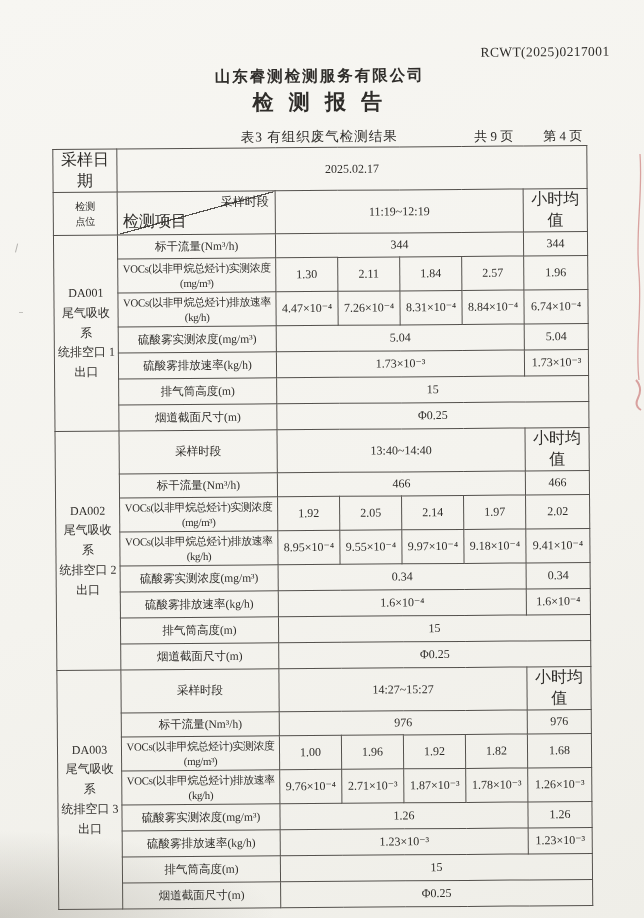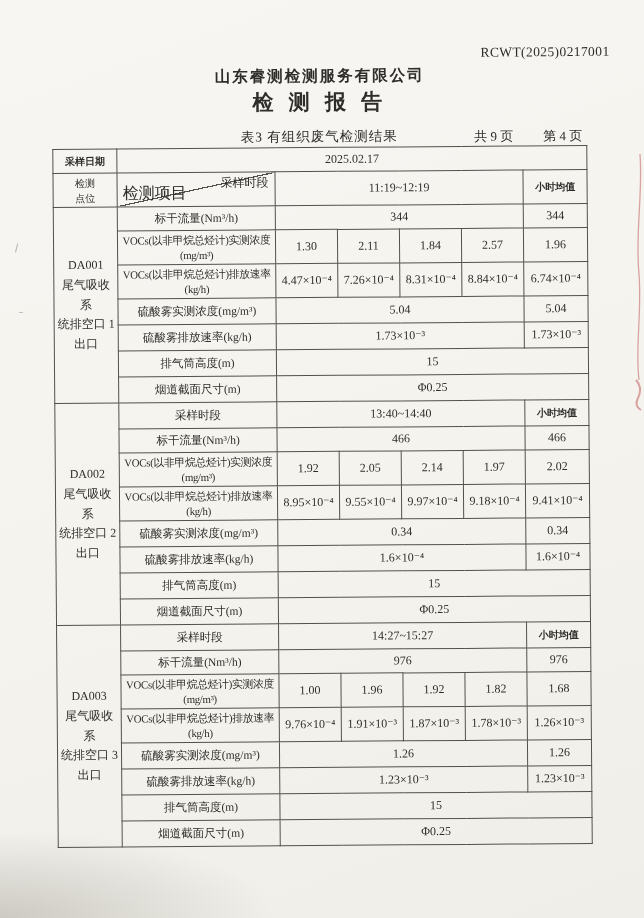--- a/index.html
+++ b/index.html
@@ -22,21 +22,21 @@
   td{border:1px solid #54514d;text-align:center;vertical-align:middle;
      font-size:12px;padding:0 2px;overflow:hidden;}
   .rh24 td{height:23px;}
   .rh26 td{height:25px;}
   .rh34 td{height:33px;}
   .lbl{font-size:11.5px;white-space:pre-line;line-height:1.35;}
   .lbl.sm{font-size:10.8px;letter-spacing:-0.3px;}
   .num{font-size:12px;}
   .point{font-size:12px;white-space:pre-line;line-height:1.65;}
   .point-hdr{font-size:10px;white-space:pre-line;line-height:1.5;}
-  .hdr{font-size:10px;font-weight:bold;}
+  .hdr{font-size:16px;}
   .diag{position:relative;padding:0;}
   .diag-line{position:absolute;inset:0;
     background:linear-gradient(to bottom right,
       transparent calc(50% - 0.6px),#54514d calc(50% - 0.6px),
       #54514d calc(50% + 0.6px),transparent calc(50% + 0.6px));}
   .diag-top{position:absolute;top:2px;right:6px;font-size:12px;}
   .diag-bottom{position:absolute;bottom:2px;left:5px;font-size:16px;}
   .red-ink{position:absolute;top:152px;right:0;width:14px;height:260px;opacity:0.45;}
   .fold-shadow{position:absolute;left:0;bottom:0;width:300px;height:95px;
     background:radial-gradient(ellipse at 0% 100%,rgba(108,102,90,0.28),rgba(108,102,90,0) 65%);}
@@ -208,21 +208,21 @@
       <td class="num">1.00</td>
       <td class="num">1.96</td>
       <td class="num">1.92</td>
       <td class="num">1.82</td>
       <td class="num">1.68</td>
     </tr>
     <tr class="rh34">
       <td class="lbl sm">VOCs(以非甲烷总烃计)排放速率
 (kg/h)</td>
       <td class="num">9.76×10⁻⁴</td>
-      <td class="num">1.91×10⁻³</td>
+      <td class="num">2.71×10⁻³</td>
       <td class="num">1.87×10⁻³</td>
       <td class="num">1.78×10⁻³</td>
       <td class="num">1.26×10⁻³</td>
     </tr>
     <tr class="rh26">
       <td class="lbl">硫酸雾实测浓度(mg/m³)</td>
       <td colspan="4" class="num">1.26</td>
       <td class="num">1.26</td>
     </tr>
     <tr class="rh26">

